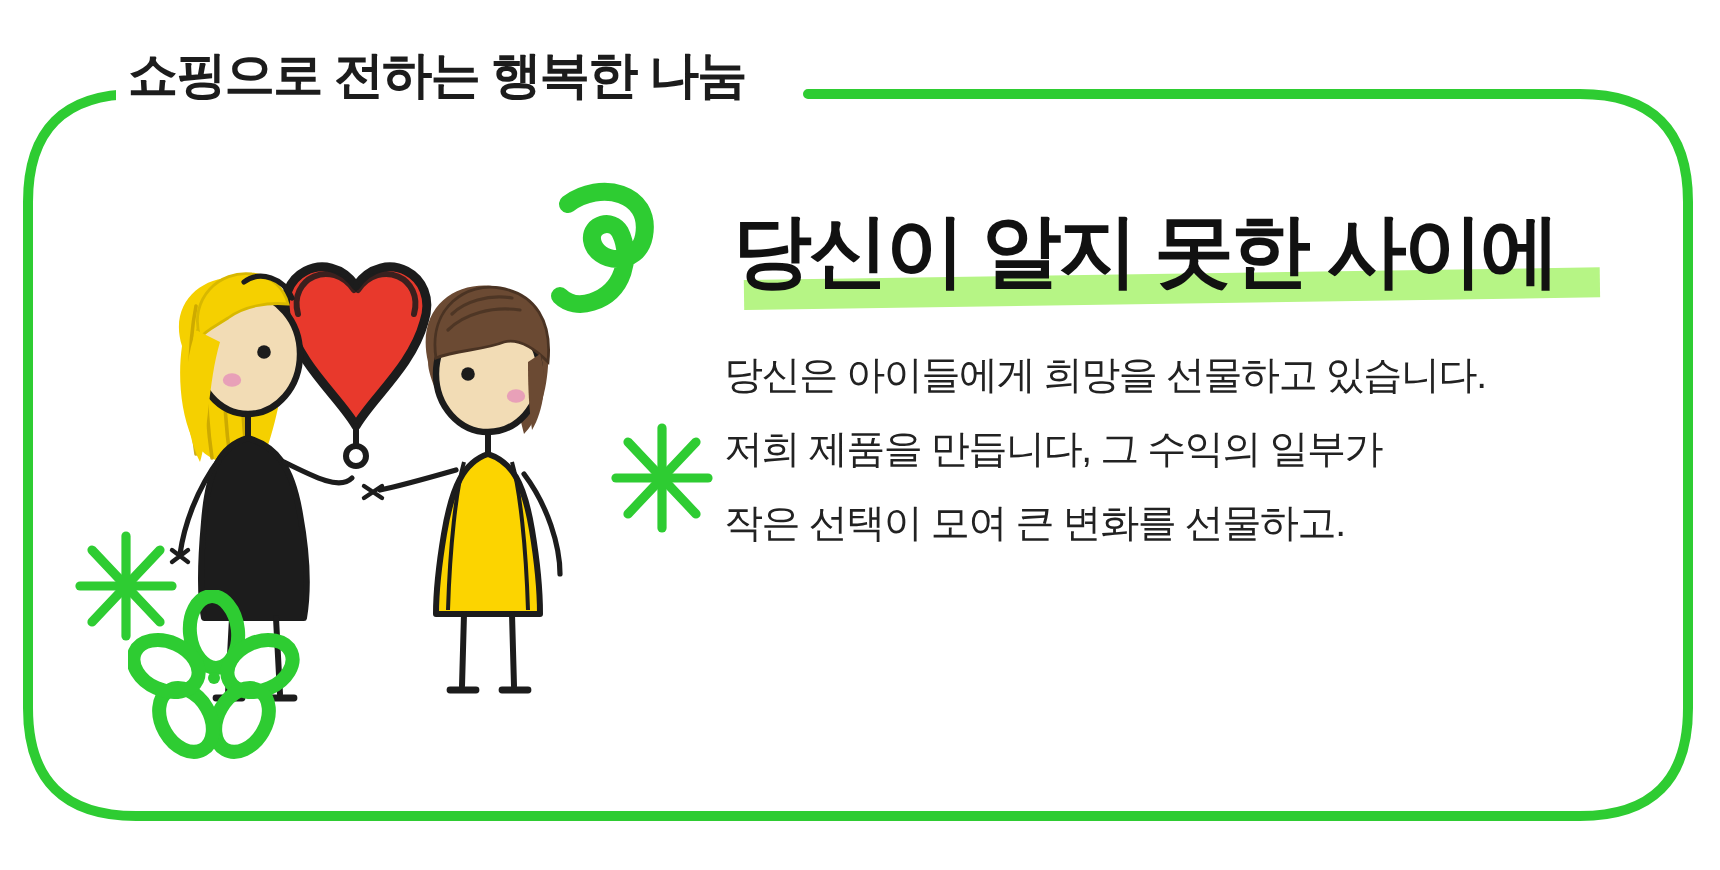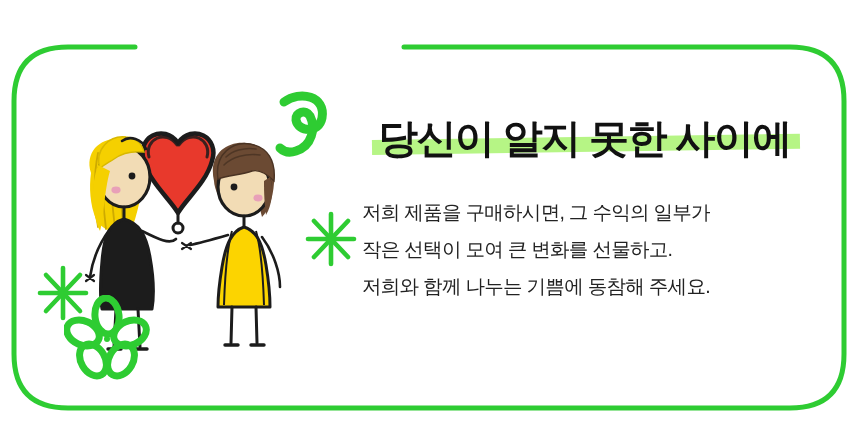--- a/index.html
+++ b/index.html
@@ -72,21 +72,21 @@
   }
   .headline {
     position: relative;
     font-size: 40px;
     font-weight: bold;
     letter-spacing: -1.6px;
     color: #111111;
     line-height: 52px;
     white-space: nowrap;
     z-index: 2;
-    margin: 16px;
+    margin: 4px;
   }
   .headline-highlight {
     position: absolute;
     left: 10px;
     top: 44px;
     width: 428px;
     height: 15px;
     background: #b6f585;
     transform: rotate(-0.85deg);
     transform-origin: left center;
@@ -116,20 +116,21 @@
 </head>
 <body>
 
 <div id="banner">
 
   <svg class="frame-svg" viewBox="0 0 860 435">
 
     <path d="M 135 47 L 68 47 Q 14 47 14 101 L 14 354 Q 14 408 68 408 L 790 408 Q 844 408 844 354 L 844 101 Q 844 47 790 47 L 404 47" fill="none" stroke="#2ecc32" stroke-width="5" stroke-linecap="round"></path>
   </svg>
 
+  <div class="kicker">쇼핑으로 전하는 행복한 나눔</div>
 
   <div class="illustration">
     <svg viewBox="0 0 320 310">
 
       <g>
         <path d="M126 66
                  C 118 42, 146 28, 160 48
                  C 174 28, 202 42, 194 66
                  C 188 88, 168 104, 160 118
                  C 152 104, 132 88, 126 66 Z" fill="#e8392c" stroke="#1c1c1c" stroke-width="4.5" stroke-linejoin="round"></path>
@@ -252,19 +253,19 @@
   </svg>
 
   <div class="text-col">
 
     <div class="headline-wrap">
       <div class="headline-highlight"></div>
       <h1 class="headline">당신이 알지 못한 사이에</h1>
     </div>
 
     <div class="body-lines">
-      <div class="body-line">저희 제품을 구매하시면, 그 수익의 일부가</div>
+      <div class="body-line">당신은 아이들에게 희망을 선물하고 있습니다.</div>
+      <div class="body-line">저희 제품을 만듭니다, 그 수익의 일부가</div>
       <div class="body-line">작은 선택이 모여 큰 변화를 선물하고.</div>
-      <div class="body-line">저희와 함께 나누는 기쁨에 동참해 주세요.</div>
     </div>
 
   </div>
 </div>
 
 </body></html>

